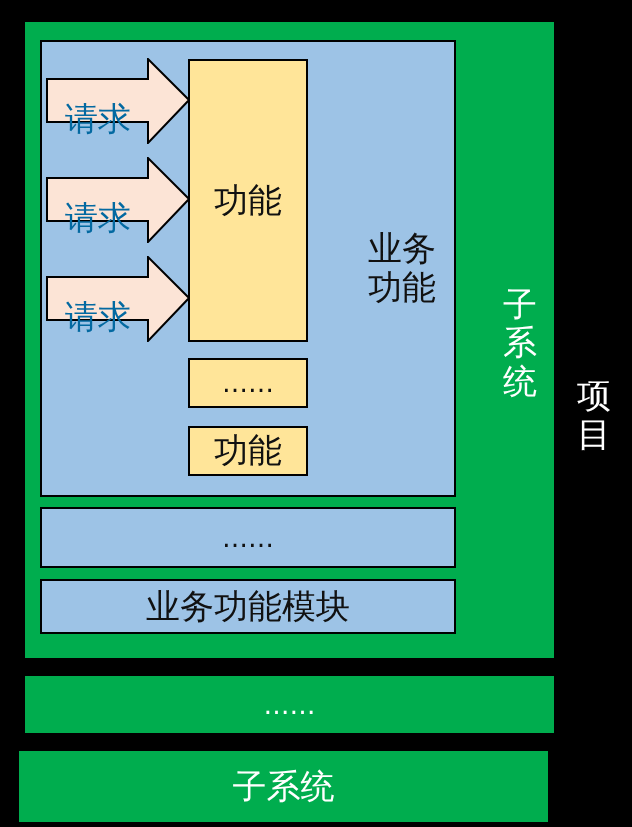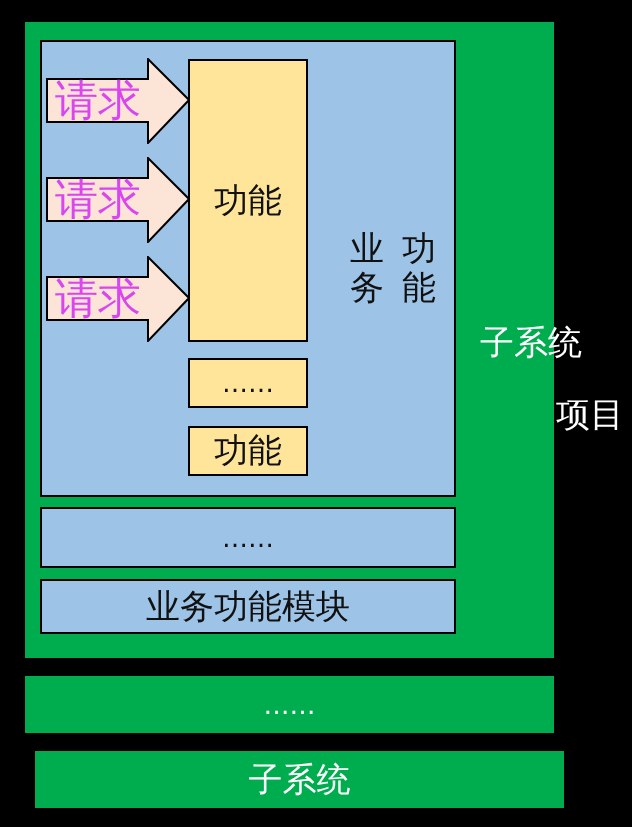--- a/index.html
+++ b/index.html
@@ -8,27 +8,27 @@
     position: relative; overflow: hidden;
     font-family: "DejaVu Sans", "Liberation Sans", sans-serif;
   }
   .abs { position: absolute; box-sizing: border-box; }
   .green { background: #00ad4e; }
   .blue { background: #9dc3e6; border: 2px solid #000; }
   .yellow { background: #ffe599; border: 2px solid #000; }
   .center { display: flex; align-items: center; justify-content: center; }
   .txt-black { color: #111; }
   .txt-white { color: #ffffff; }
-  .vert { display: flex; flex-direction: row; align-items: center; justify-content: flex-start; line-height: 1.12; }
+  .vert { display: flex; flex-direction: column; align-items: center; justify-content: center; line-height: 1.12; }
   .arrow { position: absolute; width: 144px; height: 86px; }
   .arrow svg { position: absolute; left: 0; top: 0; }
   .arrow-label {
-    position: absolute; left: 2px; top: 22px; width: 100px; height: 42px;
+    position: absolute; left: 2px; top: 40px; width: 100px; height: 42px;
     display: flex; align-items: center; justify-content: center;
-    font-size: 43px; color: #d946ef;
+    font-size: 33px; color: #0369a1;
   }
 </style>
 </head>
 <body>
 
 <div class="abs green" style="left:25px; top:22px; width:529px; height:636px;"></div>
 
 <div class="abs blue" style="left:40px; top:40px; width:416px; height:457px;"></div>
 
 <div class="abs yellow center txt-black" style="left:188px; top:59px; width:120px; height:283px; font-size:34px;">
@@ -83,15 +83,15 @@
 
 <div class="abs vert txt-white" style="left:556px; top:367px; width:76px; height:95px; font-size:34px;">
   <span>项</span>
   <span>目</span>
 </div>
 
 <div class="abs green center txt-white" style="left:25px; top:676px; width:529px; height:57px; font-size:26px;">
   <span>……</span>
 </div>
 
-<div class="abs green center txt-white" style="left:35px; top:751px; width:529px; height:57px; font-size:34px;">
+<div class="abs green center txt-white" style="left:19px; top:751px; width:529px; height:71px; font-size:34px;">
   <span>子系统</span>
 </div>
 
 </body></html>

